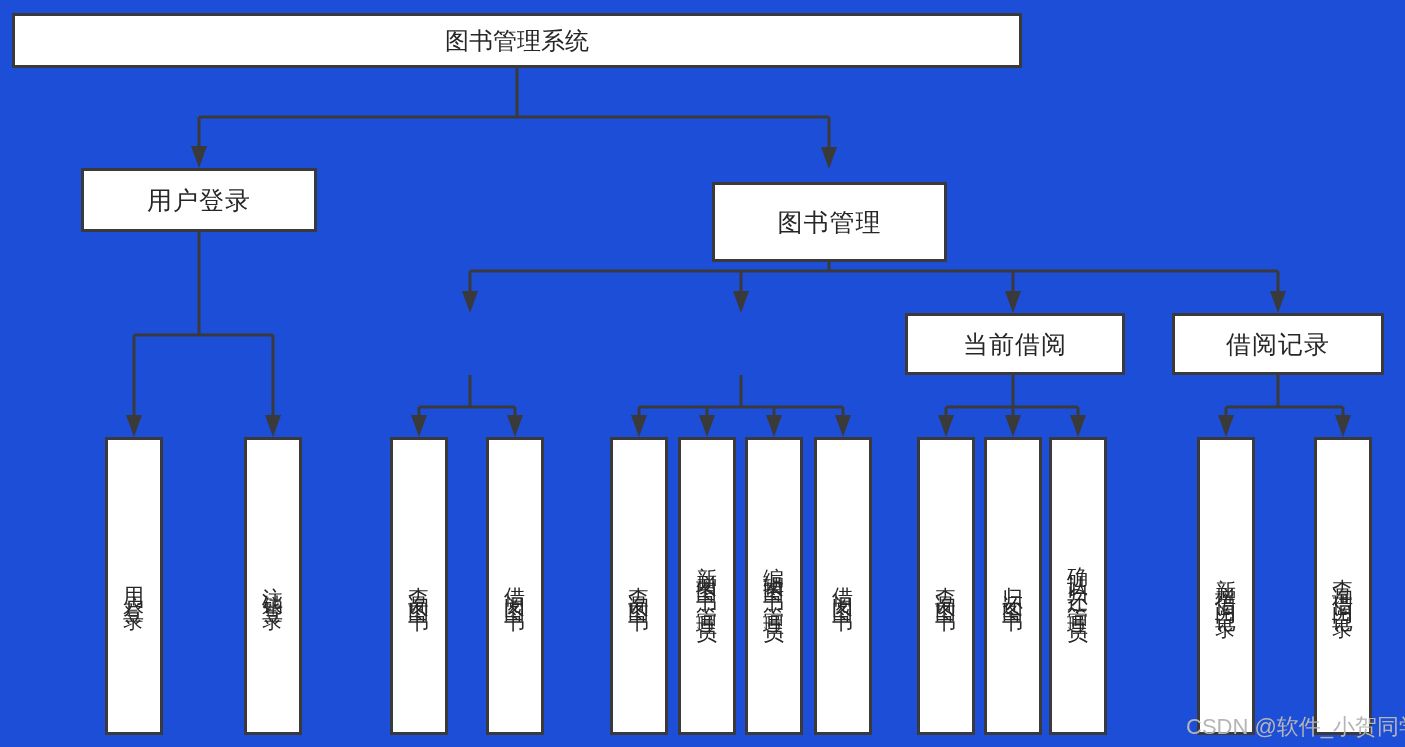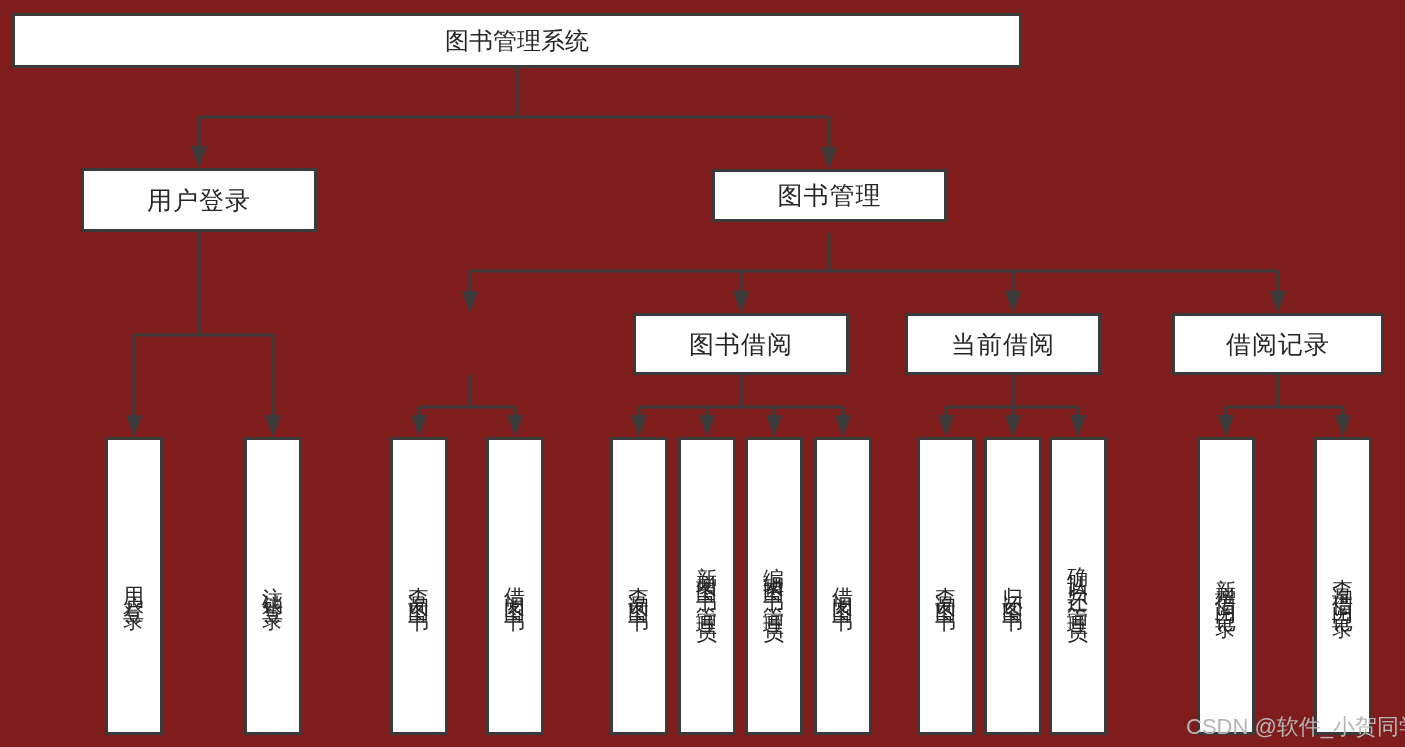--- a/index.html
+++ b/index.html
@@ -1,19 +1,19 @@
 <!DOCTYPE html>
 <html><head>
 <meta charset="utf-8">
 <style>
   html,body{margin:0;padding:0;background:#ffffff;}
   .stage{
     position:relative;
     width:1405px;height:747px;
-    background:#7f1d1d;
+    background:#1d4ed8;
     font-family:"Liberation Sans","DejaVu Sans",sans-serif;
     overflow:hidden;
   }
   .connectors{position:absolute;left:0;top:0;width:1405px;height:747px;}
   .node{
     position:absolute;
     box-sizing:border-box;
     border:3px solid #3a3a3a;
     background:#ffffff;
     display:flex;align-items:center;justify-content:center;
@@ -76,24 +76,23 @@
       <polygon points="1005,415 1021,415 1013,437"></polygon>
       <polygon points="1070,415 1086,415 1078,437"></polygon>
       <polygon points="1218,415 1234,415 1226,437"></polygon>
       <polygon points="1335,415 1351,415 1343,437"></polygon>
     </g>
   </svg>
 
   <div class="node root" style="left:12px;top:13px;width:1010px;height:55px">图书管理系统</div>
 
   <div class="node h" style="left:81px;top:168px;width:236px;height:64px">用户登录</div>
-  <div class="node h" style="left:712px;top:169px;width:235px;height:53px">图书管理</div>
+  <div class="node h" style="left:712px;top:182px;width:235px;height:80px">图书管理</div>
 
-  <div class="node h" style="left:633px;top:313px;width:216px;height:62px">图书借阅</div>
-  <div class="node h" style="left:905px;top:313px;width:196px;height:62px">当前借阅</div>
+  <div class="node h" style="left:905px;top:313px;width:220px;height:62px">当前借阅</div>
   <div class="node h" style="left:1172px;top:313px;width:212px;height:62px">借阅记录</div>
 
   <div class="node leaf" style="left:105px;top:437px;width:58px;height:298px">
     <span class="vtext">用户登录</span>
   </div>
   <div class="node leaf" style="left:244px;top:437px;width:58px;height:298px">
     <span class="vtext">注销登录</span>
   </div>
 
   <div class="node leaf" style="left:390px;top:437px;width:58px;height:298px">

